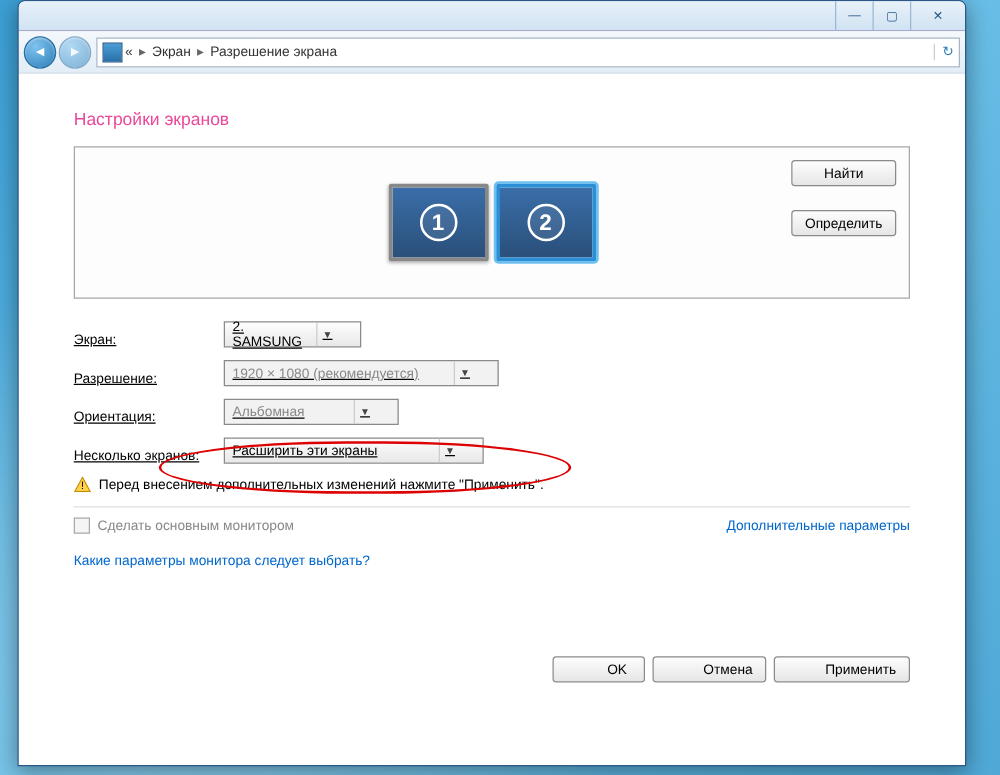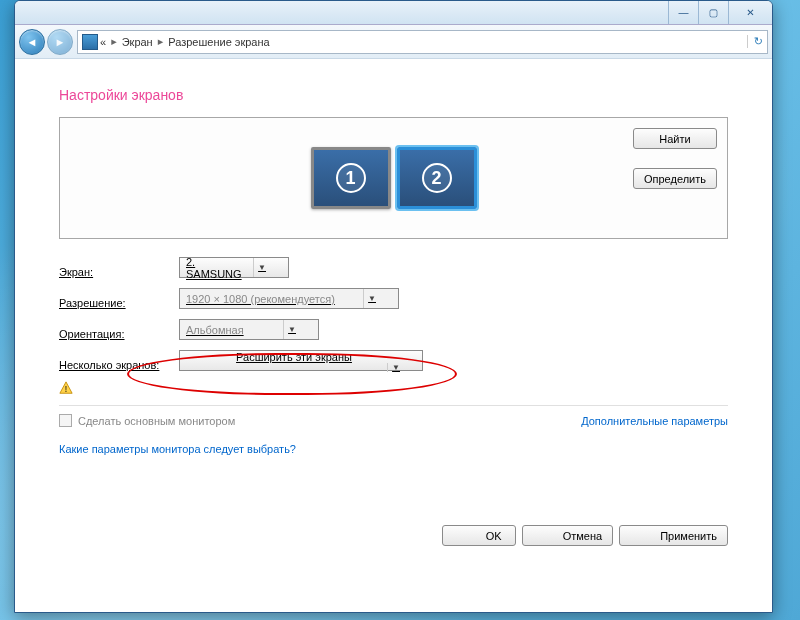--- a/index.html
+++ b/index.html
@@ -34,21 +34,21 @@
 .win-btn { min-width: 84px; height: 21px; background: linear-gradient(#fdfdfd,#e6e6e6); border: 1px solid #8a8a8a; border-radius: 3px; font-size: 11px; padding: 0 10px; cursor: default; }
 
 .form { margin-top: 18px; font-size: 11px; color: #000; }
 .row { display: flex; align-items: flex-end; margin-bottom: 10px; text-decoration: underline; }
 .row .label { width: 120px; }
 .dropdown { height: 21px; background: linear-gradient(#fdfdfd,#e8e8e8); border: 1px solid #8a8a8a; border-radius: 0; display: flex; align-items: center; padding: 0 20px 0 6px; font-size: 11px; position: relative; }
 .dropdown.disabled { color: #888; background: #f2f2f2; }
 .dropdown .arrow { margin-left: auto; font-size: 8px; color: #444; padding-left: 6px; border-left: 1px solid #ccc; height: 100%; display: flex; align-items: center; padding-right: 2px; padding-left: 4px;}
 .dropdown.narrow { width: 110px; }
 .dropdown.med { width: 220px; }
-.dropdown.wide { width: 244px; flex-direction: column; }
+.dropdown.wide { width: 208px; }
 
 .red-circle { position: absolute; border: 2px solid #d00; border-radius: 50% / 55%; pointer-events: none; }
 
 .warning-row { display: flex; align-items: center; gap: 6px; font-size: 11px; margin-top: 6px; margin-bottom: 10px; }
 .warn-icon { width: 14px; height: 14px; }
 .checkbox-row { display: flex; align-items: flex-end; gap: 6px; font-size: 11px; color: #888; margin-bottom: 16px; border-top: 1px solid #e0e0e0; padding-top: 8px; }
 .checkbox { width: 13px; height: 13px; border: 1px solid #aaa; background: #f5f5f5; }
 .adv-link { margin-left: auto; color: #0066cc; cursor: pointer; }
 .link { color: #0066cc; font-size: 11px; display: block; margin-bottom: 8px; cursor: pointer; }
 
@@ -132,20 +132,21 @@
           <span>Расширить эти экраны</span>
           <span class="arrow">▼</span>
         </div>
       </div>
 
       <div class="warning-row">
         <svg class="warn-icon" viewBox="0 0 16 16">
             <polygon points="8,1 15,14 1,14" fill="#ffd24a" stroke="#c28a00" stroke-width="1"></polygon>
             <text x="8" y="12" text-anchor="middle" font-size="10" fill="#000">!</text>
           </svg>
+        <span>Перед внесением дополнительных изменений нажмите "Применить".</span>
       </div>
 
       <div class="checkbox-row">
         <span class="checkbox"></span>
         <span>Сделать основным монитором</span>
         <span class="adv-link">Дополнительные параметры</span>
       </div>
 
       <span class="link">Какие параметры монитора следует выбрать?</span>
     </div>

